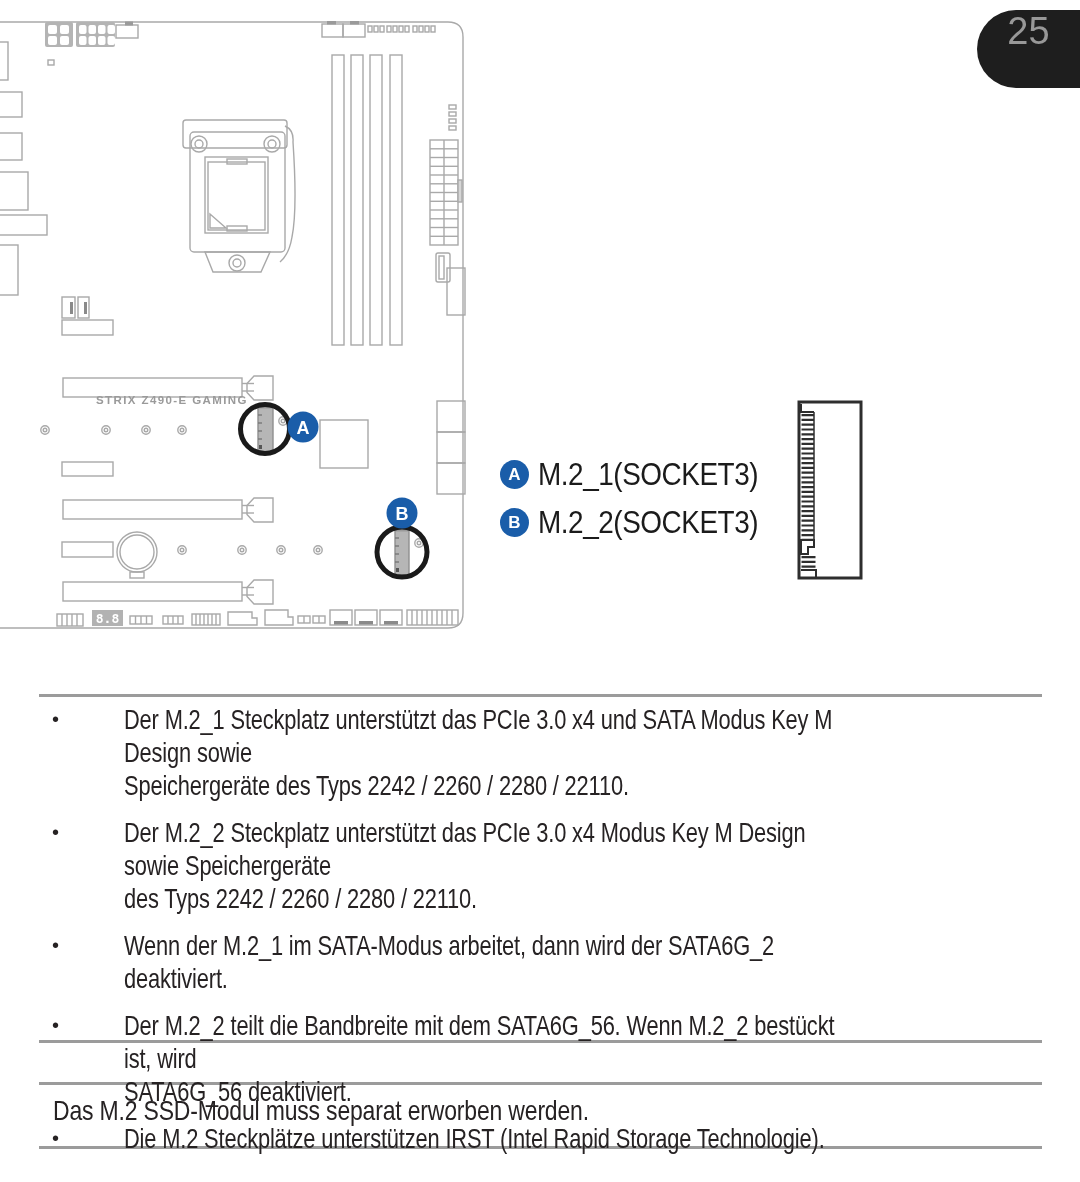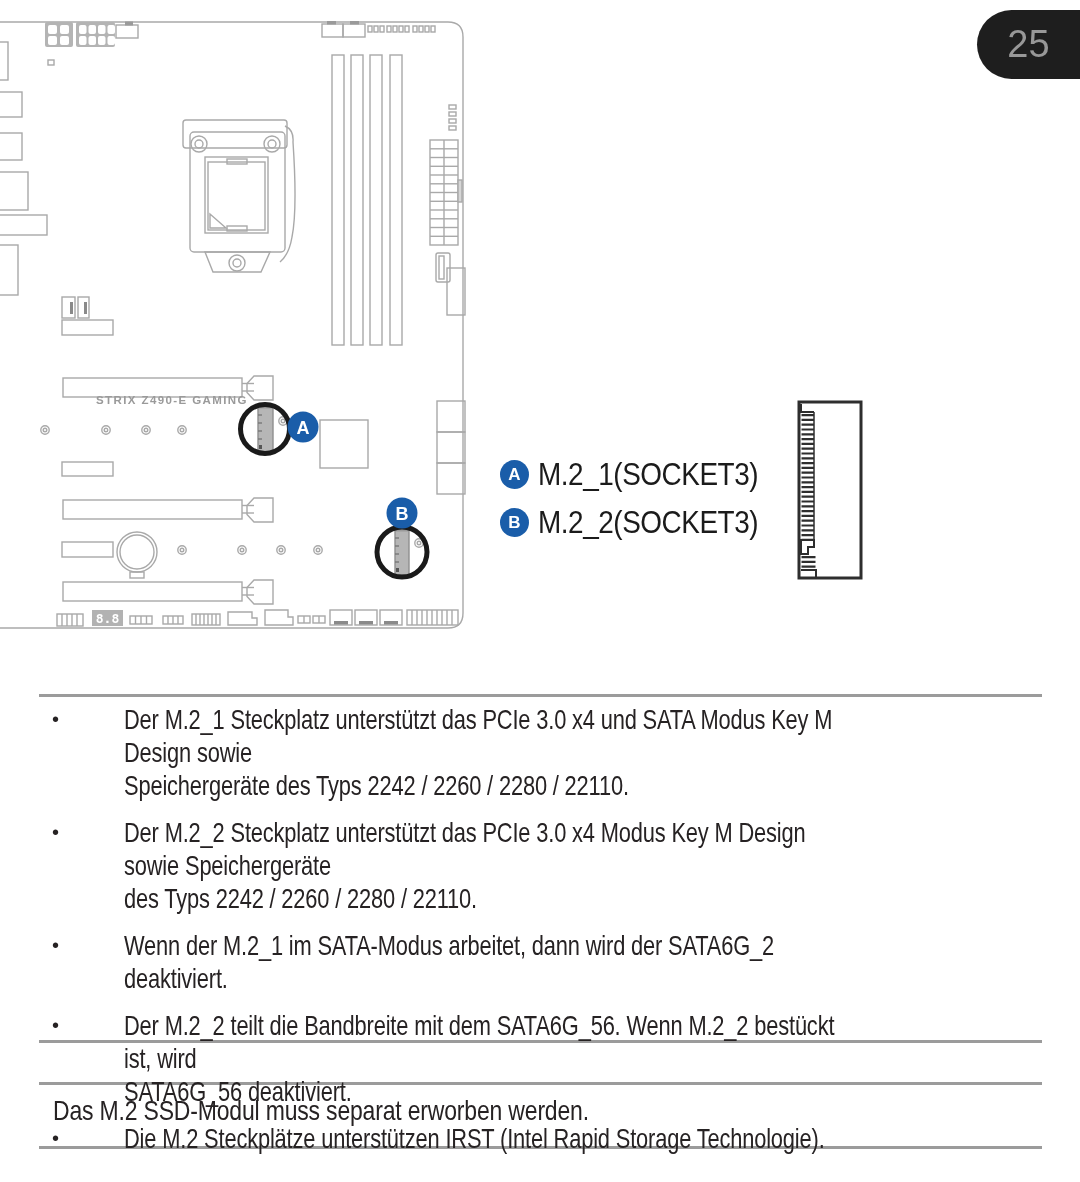--- a/index.html
+++ b/index.html
@@ -1,22 +1,22 @@
 <!DOCTYPE html>
 <html><head>
 <meta charset="utf-8">
 <style>
   html,body{margin:0;padding:0;background:#ffffff;}
   #page{position:relative;width:1080px;height:1182px;background:#ffffff;overflow:hidden;
         font-family:"Liberation Sans",sans-serif;color:#262223;}
 
   
-  .page-badge{position:absolute;top:10px;right:0;width:103px;height:69px;
+  .page-badge{position:absolute;top:10px;right:0;width:103px;height:78px;
       background:#1e1e1e;border-radius:41px 0 0 41px;
-      display:flex;align-items:center;justify-content:center;}
+      display:flex;align-items:flex-start;justify-content:center;}
   .page-badge span{color:#989898;font-size:38px;letter-spacing:0;}
 
   
   .board-svg{position:absolute;left:0;top:20px;}
   .m2conn-svg{position:absolute;left:795px;top:398px;}
 
   
   .legend{position:absolute;left:500px;top:460px;}
   .legend-row{display:flex;align-items:center;height:29px;margin-bottom:19px;}
   .marker-badge{width:29px;height:29px;border-radius:50%;background:#1a5da9;

